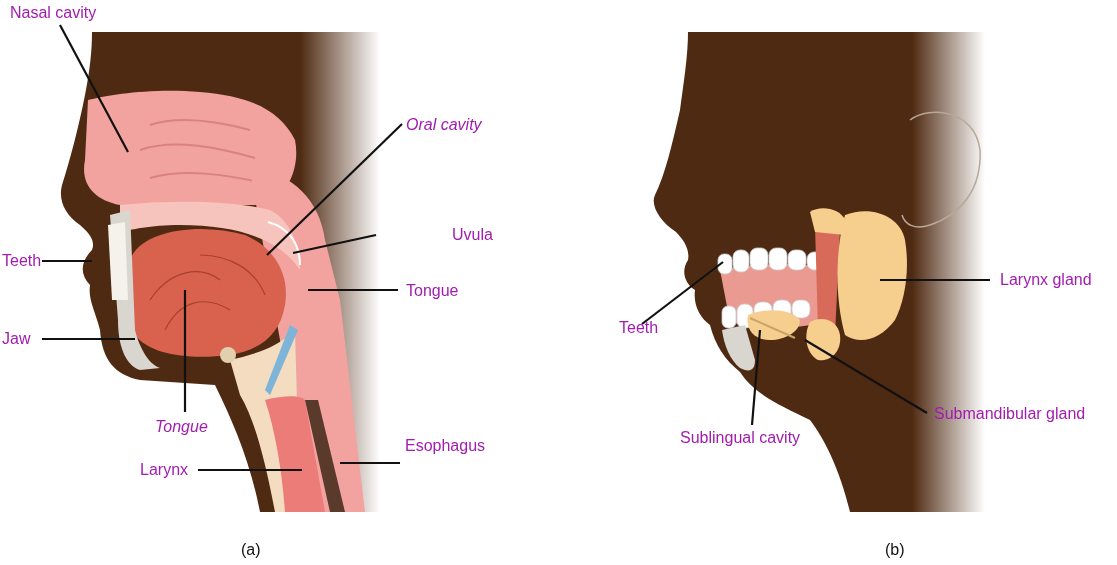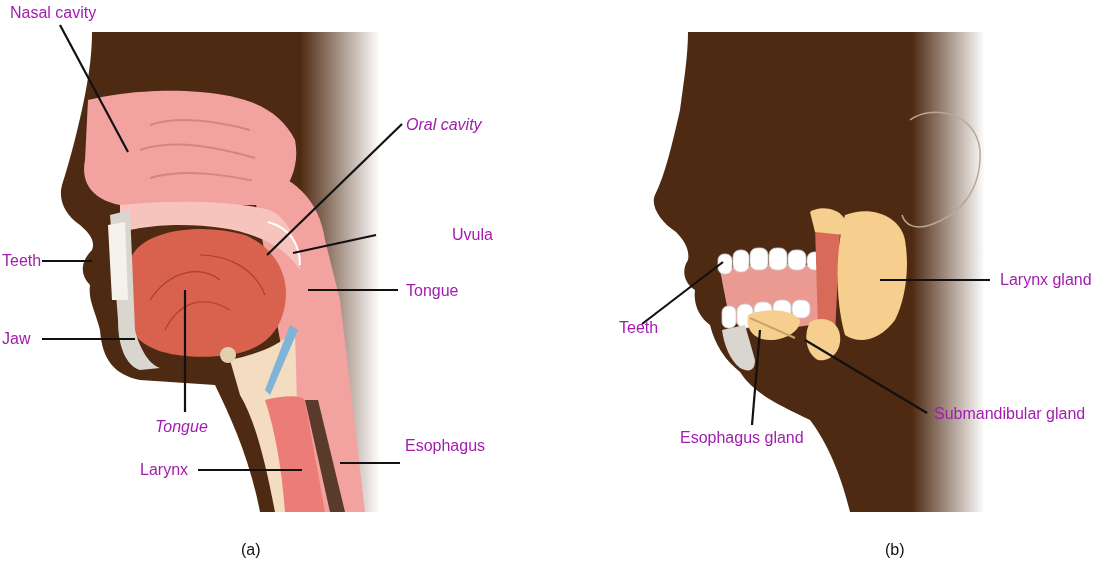--- a/index.html
+++ b/index.html
@@ -118,14 +118,14 @@
 <div class="lbl" style="left:2px;top:252px;">Teeth</div>
 <div class="lbl" style="left:2px;top:330px;">Jaw</div>
 <div class="lbl" style="left:155px;top:418px;font-style:italic;">Tongue</div>
 <div class="lbl" style="left:140px;top:461px;text-align:right;">Larynx</div>
 <div class="lbl" style="left:405px;top:437px;">Esophagus</div>
 <div class="cap" style="left:241px;top:541px;">(a)</div>
 
 <div class="lbl" style="left:619px;top:319px;">Teeth</div>
 <div class="lbl" style="left:1000px;top:271px;">Larynx gland</div>
 <div class="lbl" style="left:934px;top:405px;">Submandibular gland</div>
-<div class="lbl" style="left:680px;top:429px;">Esophagus gland</div>
+<div class="lbl" style="left:680px;top:429px;">Sublingual cavity</div>
 <div class="cap" style="left:885px;top:541px;">(b)</div>
 
 </body></html>

